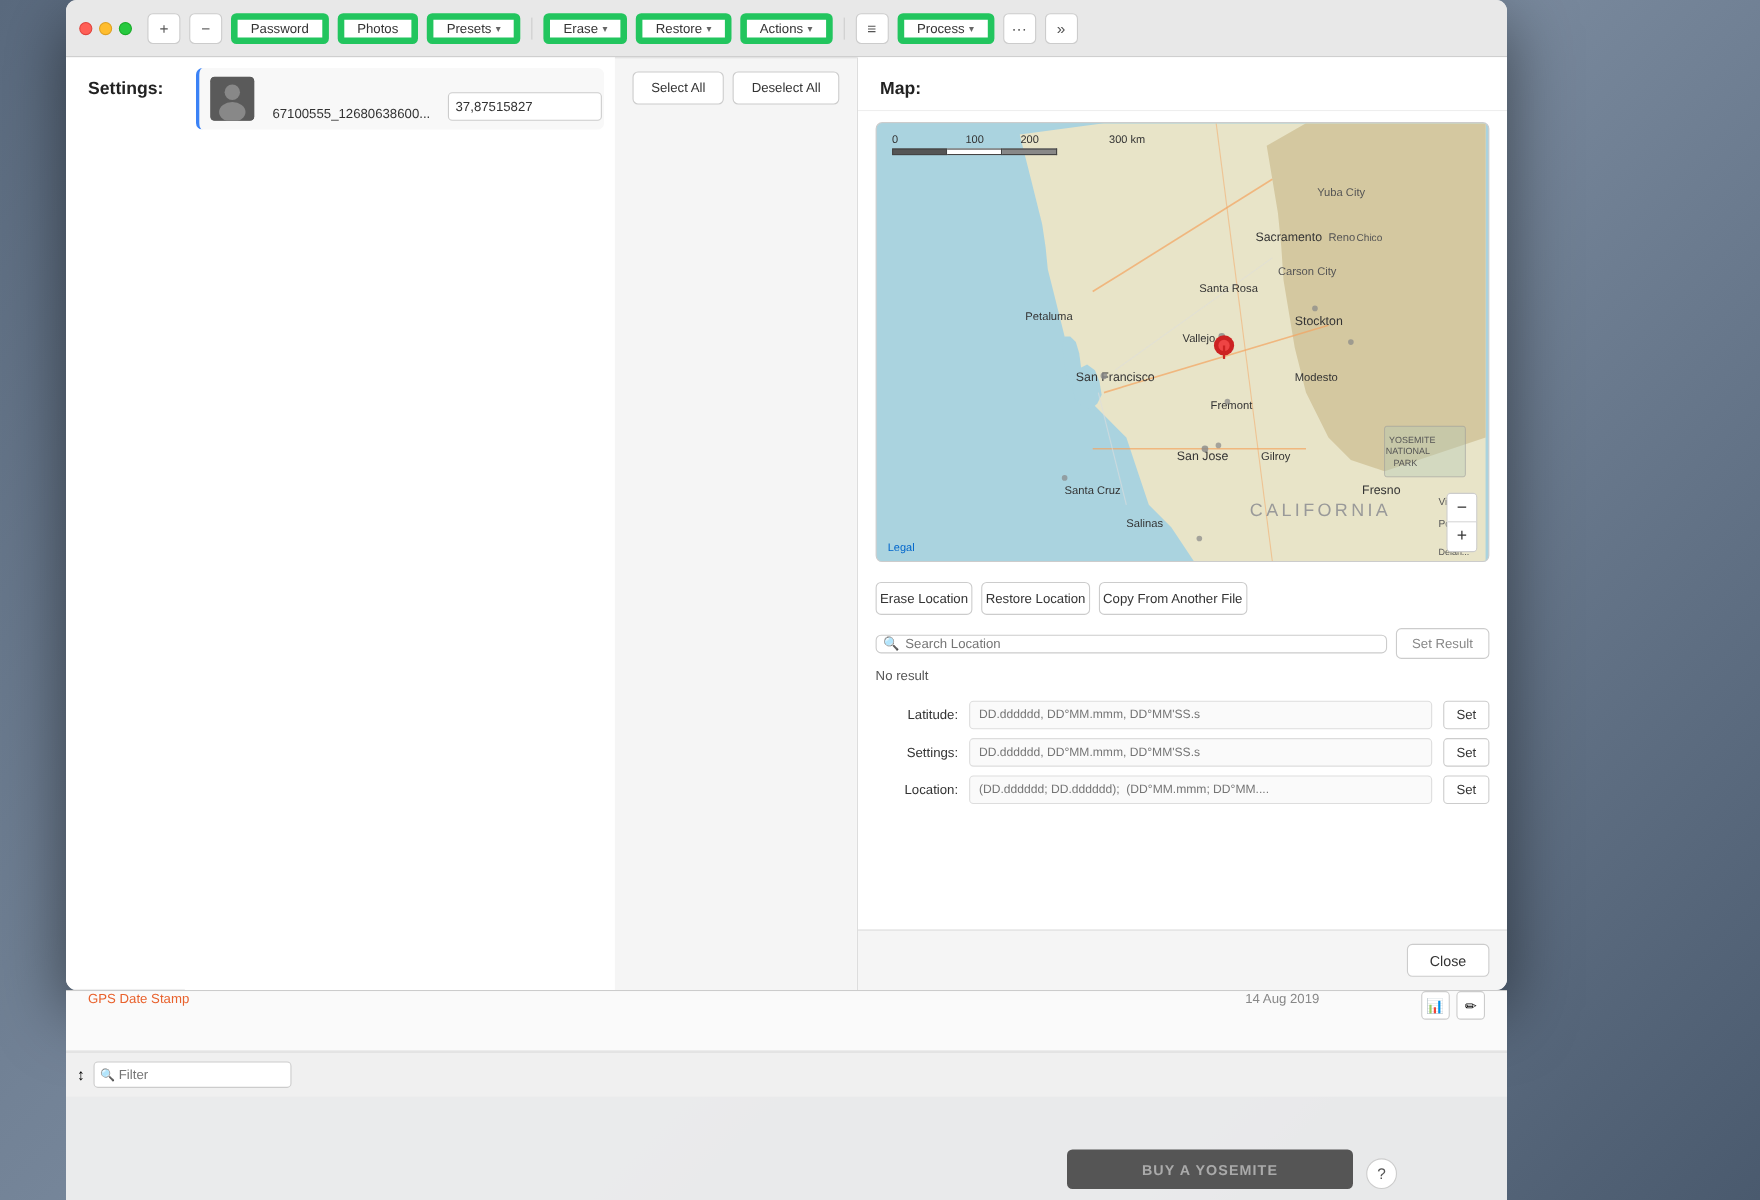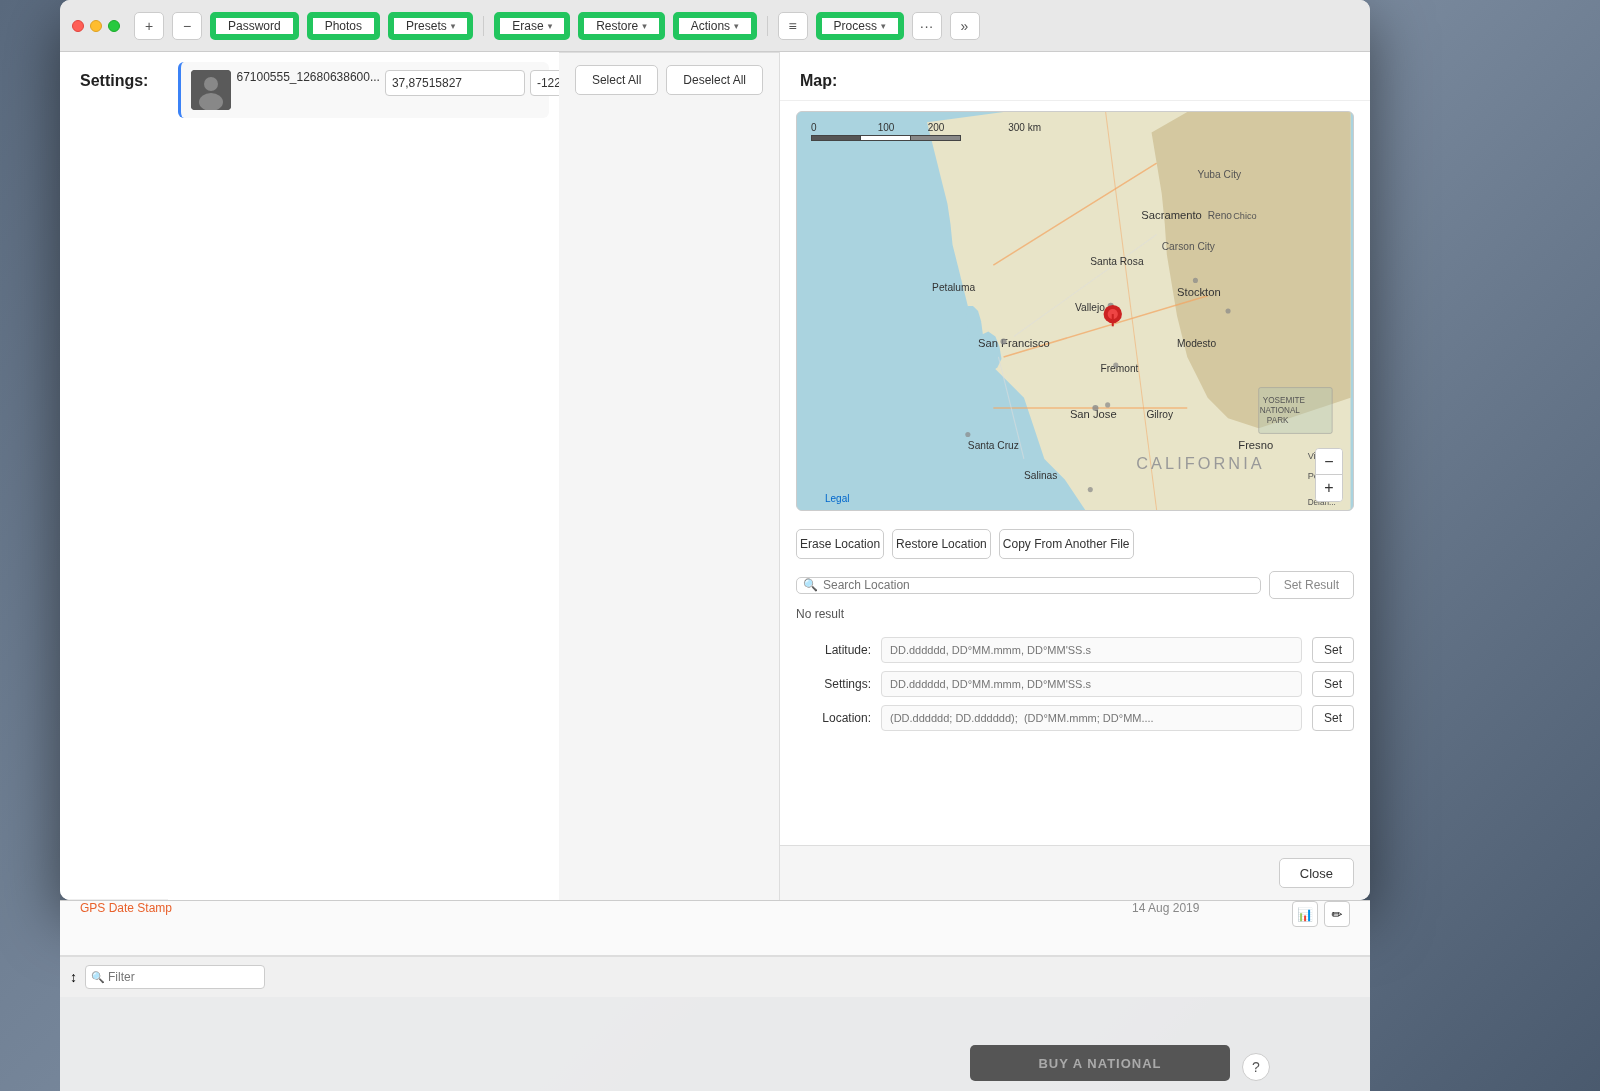--- a/index.html
+++ b/index.html
@@ -131,27 +131,27 @@
     }
 
     .photo-list {
       flex: 1;
       padding: 10px;
       overflow-y: auto;
     }
 
     .photo-item {
       display: flex;
-      align-items: flex-start;
+      align-items: flex-end;
       padding: 8px 10px;
       border-radius: 6px;
       border-left: 3px solid #3b82f6;
       background: #f8f8f8;
       margin-bottom: 4px;
-      gap: 5px;
+      gap: 16px;
     }
 
     .photo-thumb {
       width: 40px;
       height: 40px;
       border-radius: 4px;
       background: #555;
       overflow: hidden;
       flex-shrink: 0;
       display: flex;
@@ -260,21 +260,20 @@
       height: 6px;
     }
 
     .map-legal {
       position: absolute;
       bottom: 6px;
       left: 10px;
       font-size: 10px;
       color: #0066cc;
       cursor: pointer;
-      margin-left: 18px;
     }
 
     .map-zoom {
       position: absolute;
       bottom: 8px;
       right: 10px;
       display: flex;
       flex-direction: column;
       border: 1px solid #ccc;
       border-radius: 4px;
@@ -757,16 +756,16 @@
   </div>
 
   <div class="filter-bar">
     <span style="font-size:14px;cursor:pointer;">↕</span>
     <div style="position:relative;display:inline-block;">
       <span style="position:absolute;left:6px;top:50%;transform:translateY(-50%);font-size:11px;color:#888;">🔍</span>
       <input class="filter-input" type="text" placeholder="Filter" style="">
     </div>
   </div>
 
-  <button class="buy-license-btn">BUY A NATIONAL</button>
+  <button class="buy-license-btn">BUY A YOSEMITE</button>
 
   <div class="help-circle" style="right:100px;">?</div>
 </div>
 
 </body></html>

